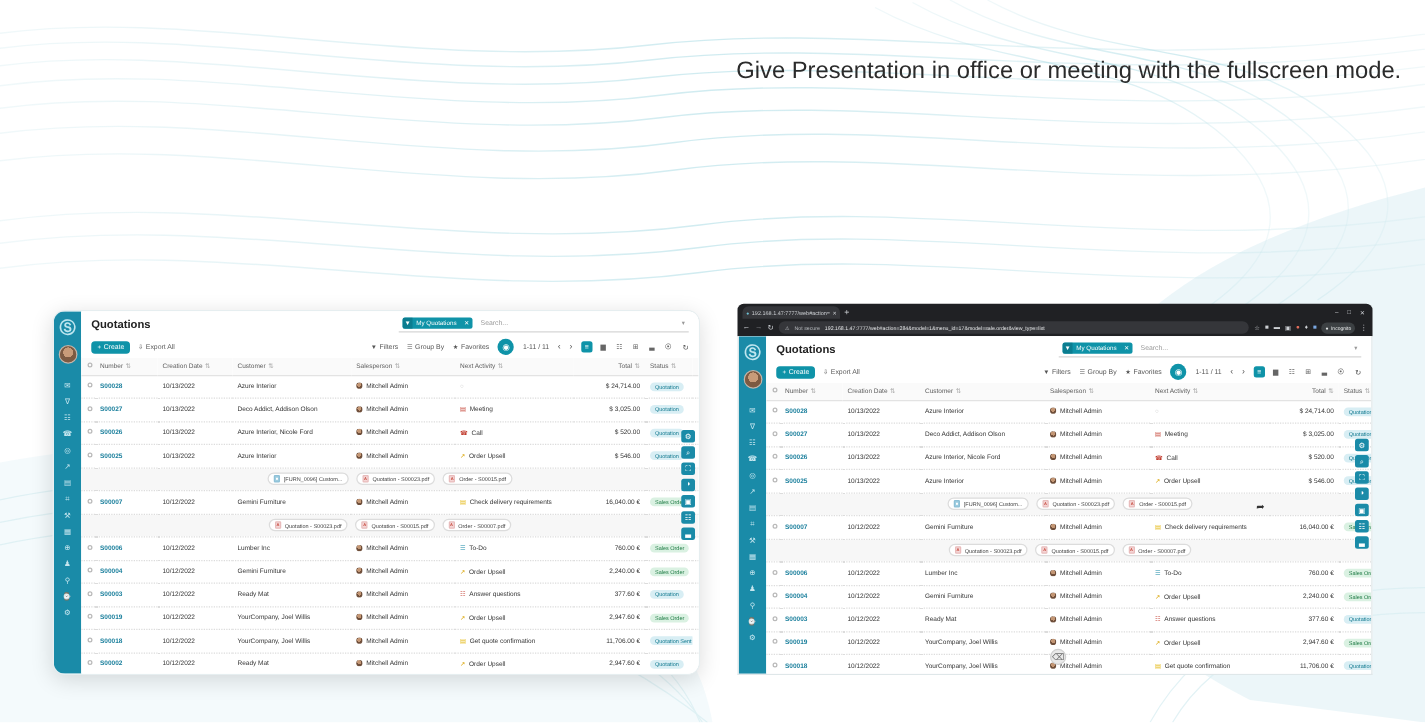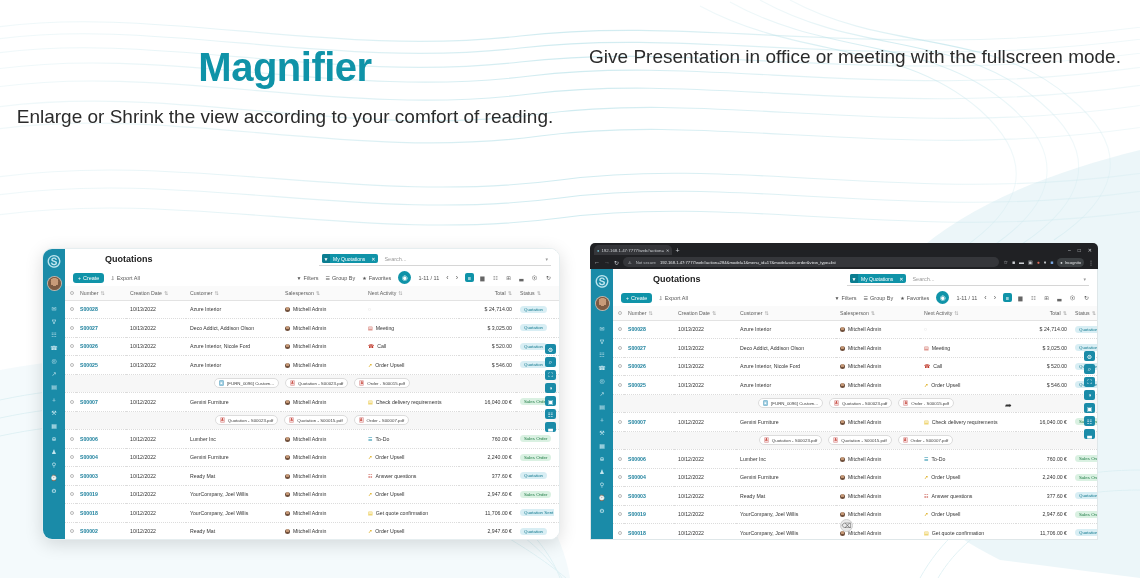--- a/index.html
+++ b/index.html
@@ -40,21 +40,21 @@
   .sb-avatar .face { width: 100%; height: 100%;
     background: radial-gradient(circle at 50% 38%, #c89b79 0 38%, #7d5a42 39% 100%); }
   .sb-ico {
     color: #d5eef5; opacity: .92; display: flex; align-items: center;
     justify-content: center; line-height: 1;
   }
 
   .app-main { position: absolute; top: 0; right: 0; bottom: 0; background: #fff; }
 
   .app-topbar { display: flex; align-items: center; background: #fff; }
-  .app-title { font-weight: 600; color: #222; margin-left: 32px; }
+  .app-title { font-weight: 600; color: #222; }
   .cp-right { margin-left: auto; display: flex; align-items: center; }
   .searchbox {
     display: flex; align-items: center; border-bottom: 1px solid #d6d6d6;
     background: #fff;
   }
   .facet {
     display: inline-flex; align-items: center; background: #0f93a8;
     color: #fff; border-radius: 2px; overflow: hidden;
   }
   .facet .fic { background: #0b7d90; display: flex; align-items: center; justify-content: center; }
@@ -177,24 +177,20 @@
     </g>
     <g stroke="#d9eef2" fill="none" stroke-width="1" opacity="0.75">
       <path d="M0,400 C130,372 270,392 400,448 C500,492 545,538 560,578"></path>
       <path d="M0,418 C130,390 270,410 400,466 C500,510 545,550 562,578"></path>
       <path d="M0,436 C130,408 270,428 400,484 C498,526 544,560 566,578"></path>
       <path d="M1140,470 C1040,470 960,506 920,578"></path>
       <path d="M1140,490 C1046,490 972,520 938,578"></path>
     </g>
   </svg>
 
-  <div class="hero left">
-    <h1>Magnifier</h1>
-    <p>Enlarge or Shrink the view according to your comfort of reading.</p>
-  </div>
   <div class="hero right">
     <p>Give Presentation in office or meeting with the fullscreen mode.</p>
   </div>
 
   <div class="tablet" style="left:42px; top:248px; width:518px; height:292px;">
     <div class="app" style="inset:0;">
       <div class="app-sidebar" style="width:22px; padding-top:4px;">
         <div class="sb-logo" style="font-size:13px;">Ⓢ</div>
         <div class="sb-avatar" style="width:15px;height:15px;margin-top:5px;">
             <div class="face"></div>

